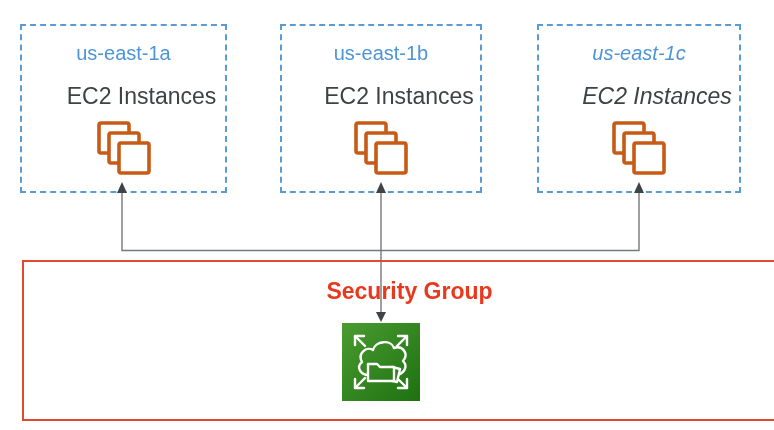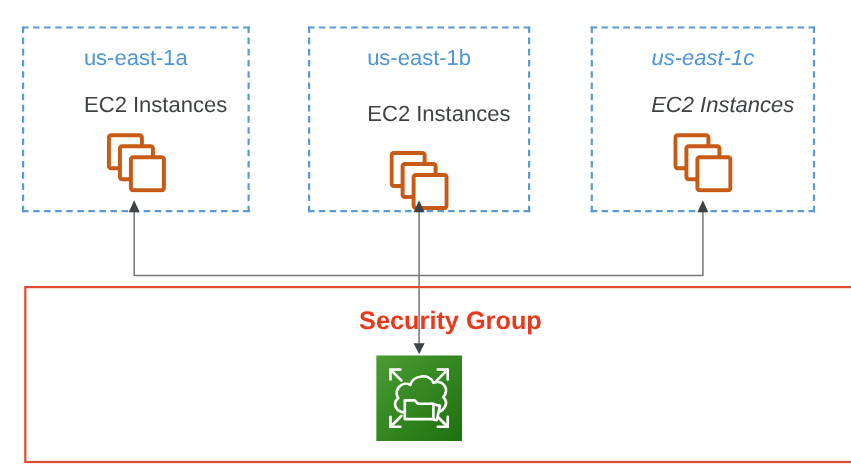--- a/index.html
+++ b/index.html
@@ -6,24 +6,24 @@
   .canvas{
     position:relative;width:774px;height:430px;background:#ffffff;
     font-family:"Liberation Sans",sans-serif;overflow:hidden;
   }
   .az-box{
     position:absolute;top:24px;height:169px;box-sizing:border-box;
     border:2px dashed var(--az_border,#5B9BD5);
     display:flex;flex-direction:column;align-items:center;background:#ffffff;
   }
   .az-box.b1{left:20px;width:207px;}
-  .az-box.b2{left:280px;width:202px;justify-content:space-between;}
+  .az-box.b2{left:280px;width:202px;}
   .az-box.b3{left:537px;width:204px;font-style:italic;}
   .az-label{margin-top:15px;font-size:20px;line-height:24px;color:var(--az_label,#4D94D8);}
-  .svc-label{margin-top:19px;font-size:20px;line-height:24px;color:var(--text_dark,#3F4245);margin-left:36px;}
+  .svc-label{margin-top:19px;font-size:23px;line-height:24px;color:var(--text_dark,#3F4245);margin-left:36px;}
   .ec2-icon{margin-top:13px;display:block;}
   .ec2-icon rect{fill:#ffffff;stroke:var(--ec2_icon,#C75B16);stroke-width:3.6;}
   .connectors{position:absolute;left:0;top:0;width:774px;height:430px;}
   .conn{stroke:var(--connector,#75787B);stroke-width:1.4;fill:none;}
   .arrowhead{fill:var(--arrowhead,#3E4347);stroke:none;}
   .sg-box{
     position:absolute;left:22px;top:260px;width:757px;height:161px;box-sizing:border-box;
     border:2.5px solid var(--sg_border,#E04A2F);background:transparent;font-weight:bold;
   }
   .sg-label{

